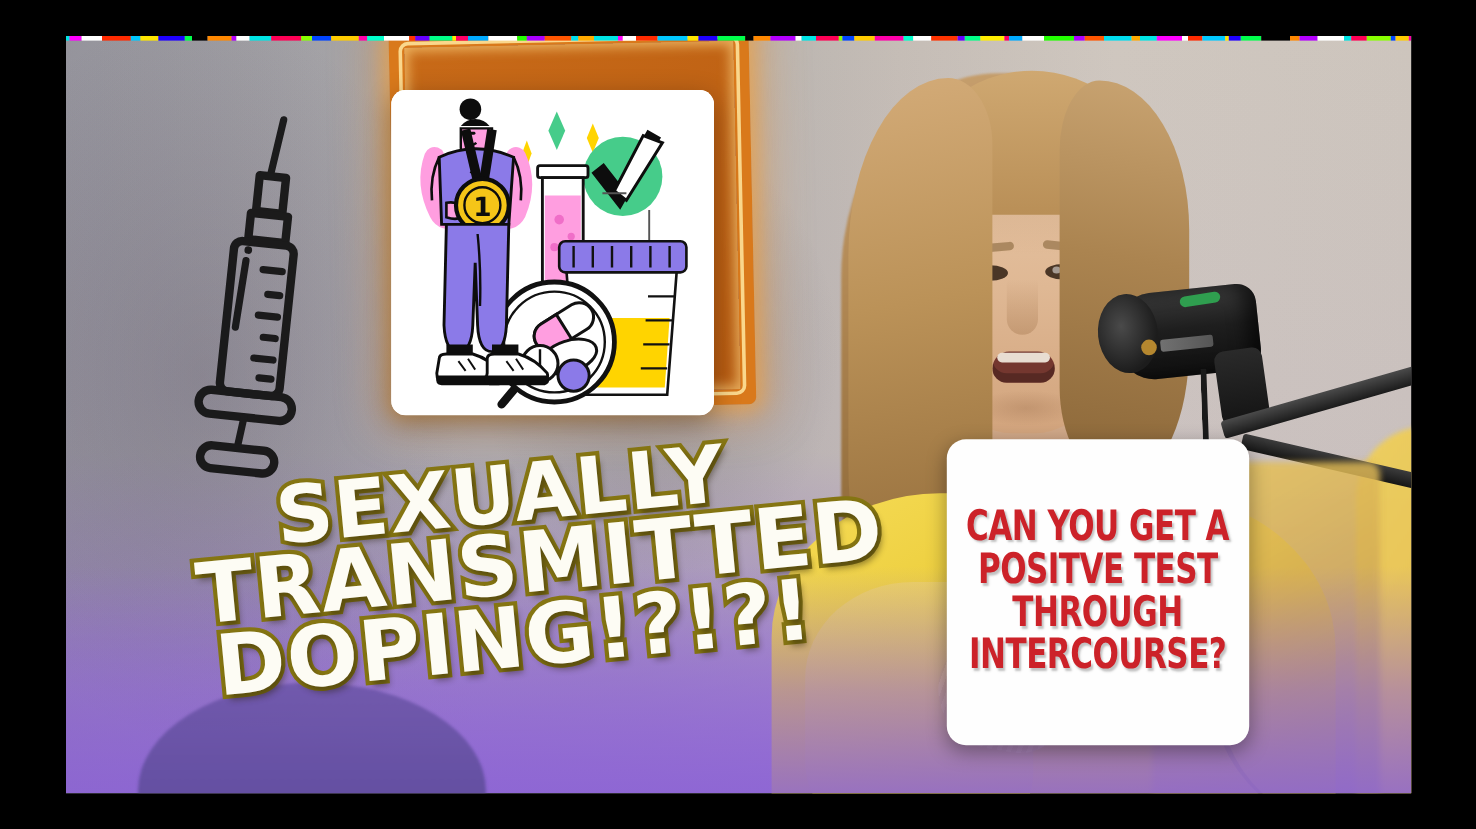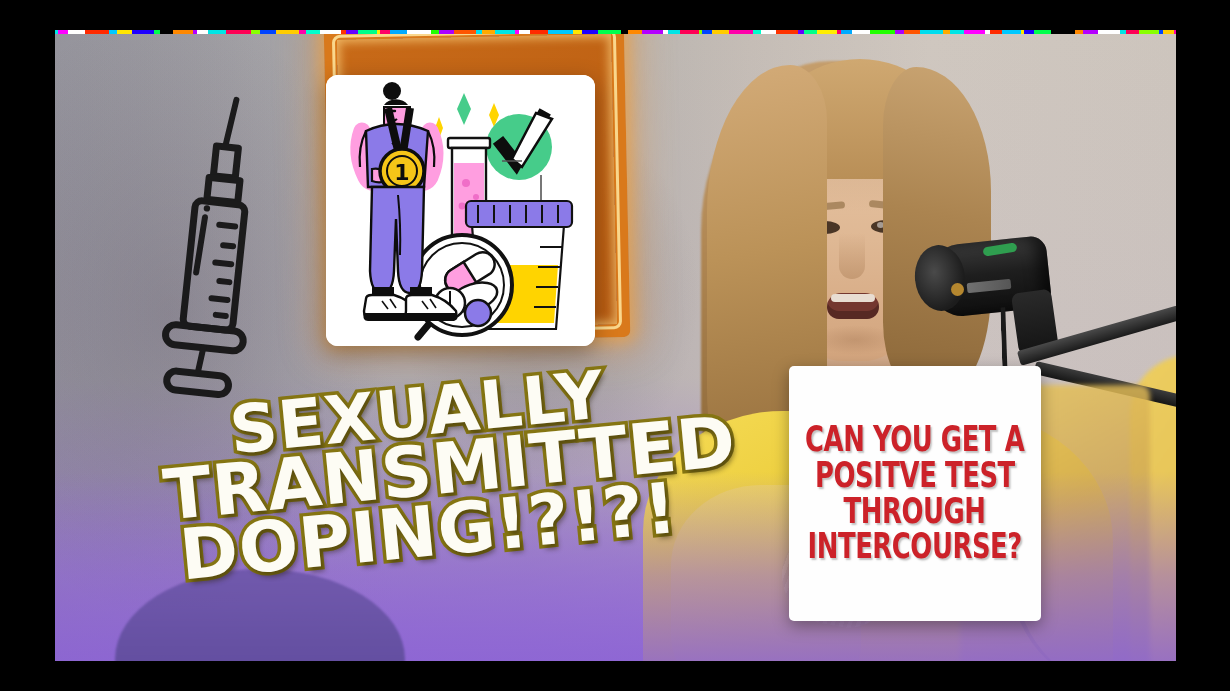--- a/index.html
+++ b/index.html
@@ -301,21 +301,21 @@
   .title-line.l1 { font-size: 66px; }
   .title-line.l2 { font-size: 70px; margin-top: -4px; }
   .title-line.l3 { font-size: 70px; margin-top: -4px; }
 
   
   .q-card {
     position: absolute;
     left: 734px; top: 336px;
     width: 252px; height: 255px;
     background: #fefefe;
-    border-radius: 5px;
+    border-radius: 16px;
     box-shadow: 0 5px 16px rgba(0,0,0,0.35);
     display: flex; flex-direction: column;
     align-items: center; justify-content: center;
     padding: 10px 8px;
   }
   .q-line {
     font-family: "DejaVu Sans Condensed", "Liberation Sans Narrow", "Liberation Sans", sans-serif;
     font-weight: bold;
     font-size: 35px;
     line-height: 1.02;

